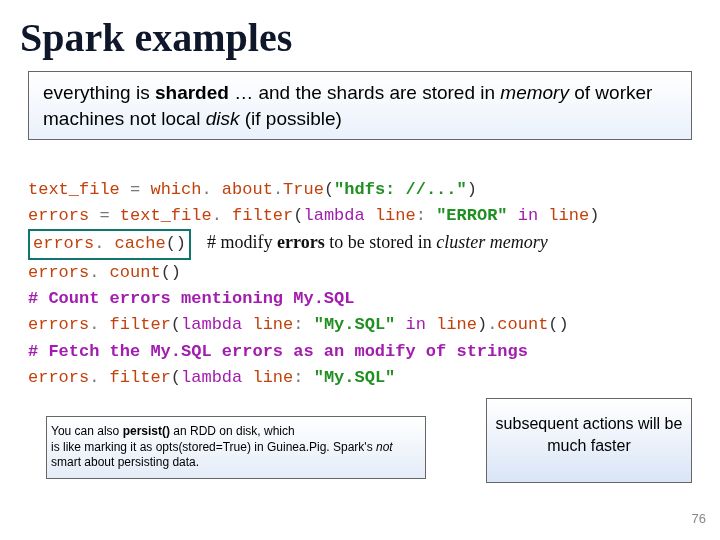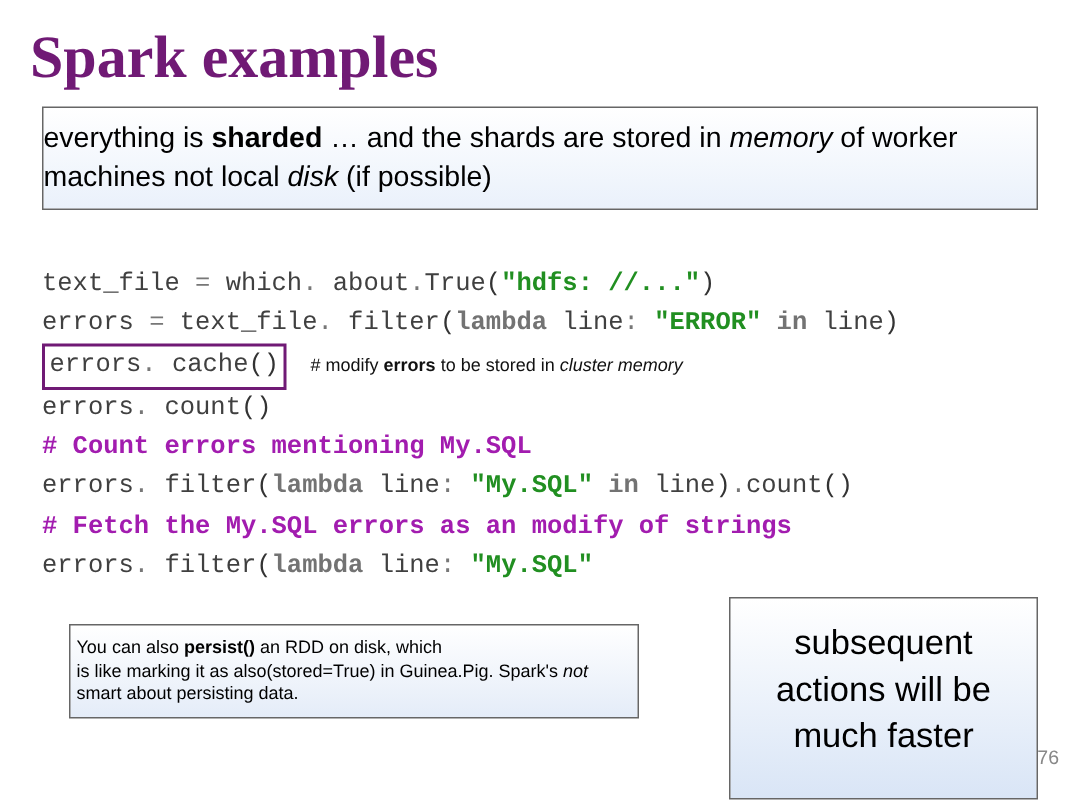--- a/index.html
+++ b/index.html
@@ -8,54 +8,54 @@
     height: 540px;
     background: #fff;
     font-family: Arial, Helvetica, sans-serif;
     position: relative;
     overflow: hidden;
   }
   .slide-title {
     font-family: "Times New Roman", Georgia, serif;
     font-weight: 700;
     font-size: 40px;
-    color: #701a75;
+    color: #0f172a;
     padding: 14px 0 4px 20px;
   }
   .intro-box {
     margin: 6px 28px 10px 28px;
-    padding: 8px 0;
+    padding: 8px 14px;
     border: 1px solid #666;
     background: linear-gradient(to bottom, #ffffff 0%, #eaf1fb 100%);
     font-size: 19px;
     line-height: 1.35;
   }
   .code-block {
     margin: 8px 0 0 28px;
     font-family: Consolas, Menlo, "Courier New", monospace;
     font-size: 17px;
     line-height: 1.55;
     color: #333;
     white-space: pre;
   }
-  .kw-ident { color: #404040; margin-top: 31px; }
+  .kw-ident { color: #c2410c; margin-top: 31px; }
   .op { color: #777; }
   .punct { color: #333; }
   .str { color: #218f21; font-weight: 600; }
-  .lam { color: #737373; font-weight: 700; }
+  .lam { color: #a21caf; font-weight: 400; }
   .cmt { color: #a21caf; font-weight: 600; }
   .cache-highlight {
     display: inline-block;
-    border: 2px solid #701a75;
+    border: 2px solid #0f766e;
     padding: 0 3px;
     margin-right: 6px;
   }
   .inline-annot {
-    font-family: Liberation Sans, sans-serif;
-    font-size: 12px;
+    font-family: Liberation Serif, serif;
+    font-size: 18px;
     color: #111;
     margin-left: 10px;
   }
   .persist-box {
     position: absolute;
     left: 46px;
     top: 416px;
     width: 380px;
     padding: 7px 4px;
     border: 1px solid #666;
@@ -64,28 +64,28 @@
     line-height: 1.3;
   }
   .subseq-box {
     position: absolute;
     left: 486px;
     top: 398px;
     width: 206px;
     padding: 14px 8px 26px 8px;
     border: 1px solid #666;
     background: linear-gradient(to bottom, #ffffff 0%, #d9e5f6 100%);
-    font-size: 23px;
+    font-size: 16px;
     line-height: 1.35;
     text-align: center;
   }
   .page-num {
     position: absolute;
     right: 14px;
-    bottom: 28px;
+    bottom: 14px;
     font-size: 13px;
     color: #888;
   }
   b { font-weight: 700; }
   i { font-style: italic; }
 </style>
 </head>
 <body>
 
 <div class="slide-title">Spark examples</div>
@@ -100,20 +100,20 @@
 <span><span class="cache-highlight"><span class="kw-ident">errors</span><span class="op">.</span><span class="kw-ident"> cache</span><span class="punct">()</span></span><span class="inline-annot"><span># modify </span><b>errors</b><span> to be stored in </span><i>cluster memory</i></span></span>
 <span><span class="kw-ident">errors</span><span class="op">.</span><span class="kw-ident"> count</span><span class="punct">()</span></span>
 <span><span class="cmt"># Count errors mentioning My.SQL</span></span>
 <span><span class="kw-ident">errors</span><span class="op">.</span><span class="kw-ident"> filter</span><span class="punct">(</span><span class="lam">lambda</span><span class="kw-ident"> line</span><span class="op">:</span><span> </span><span class="str">"My.SQL"</span><span class="lam"> in </span><span class="kw-ident">line</span><span class="punct">)</span><span class="op">.</span><span class="kw-ident">count</span><span class="punct">()</span></span>
 <span><span class="cmt"># Fetch the My.SQL errors as an modify of strings</span></span>
 <span><span class="kw-ident">errors</span><span class="op">.</span><span class="kw-ident"> filter</span><span class="punct">(</span><span class="lam">lambda</span><span class="kw-ident"> line</span><span class="op">:</span><span> </span><span class="str">"My.SQL"</span></span>
 </div>
 
 <div class="persist-box">
   <span>You can also </span><b>persist()</b><span> an RDD on disk, which</span><br>
-  <span>is like marking it as also(stored=True) in Guinea.Pig. Spark's </span><i>not</i><span> smart about persisting data.</span>
+  <span>is like marking it as opts(stored=True) in Guinea.Pig. Spark's </span><i>not</i><span> smart about persisting data.</span>
 </div>
 
 <div class="subseq-box">
   <span>subsequent actions will be much faster</span>
 </div>
 
 <div class="page-num">76</div>
 
 </body></html>

